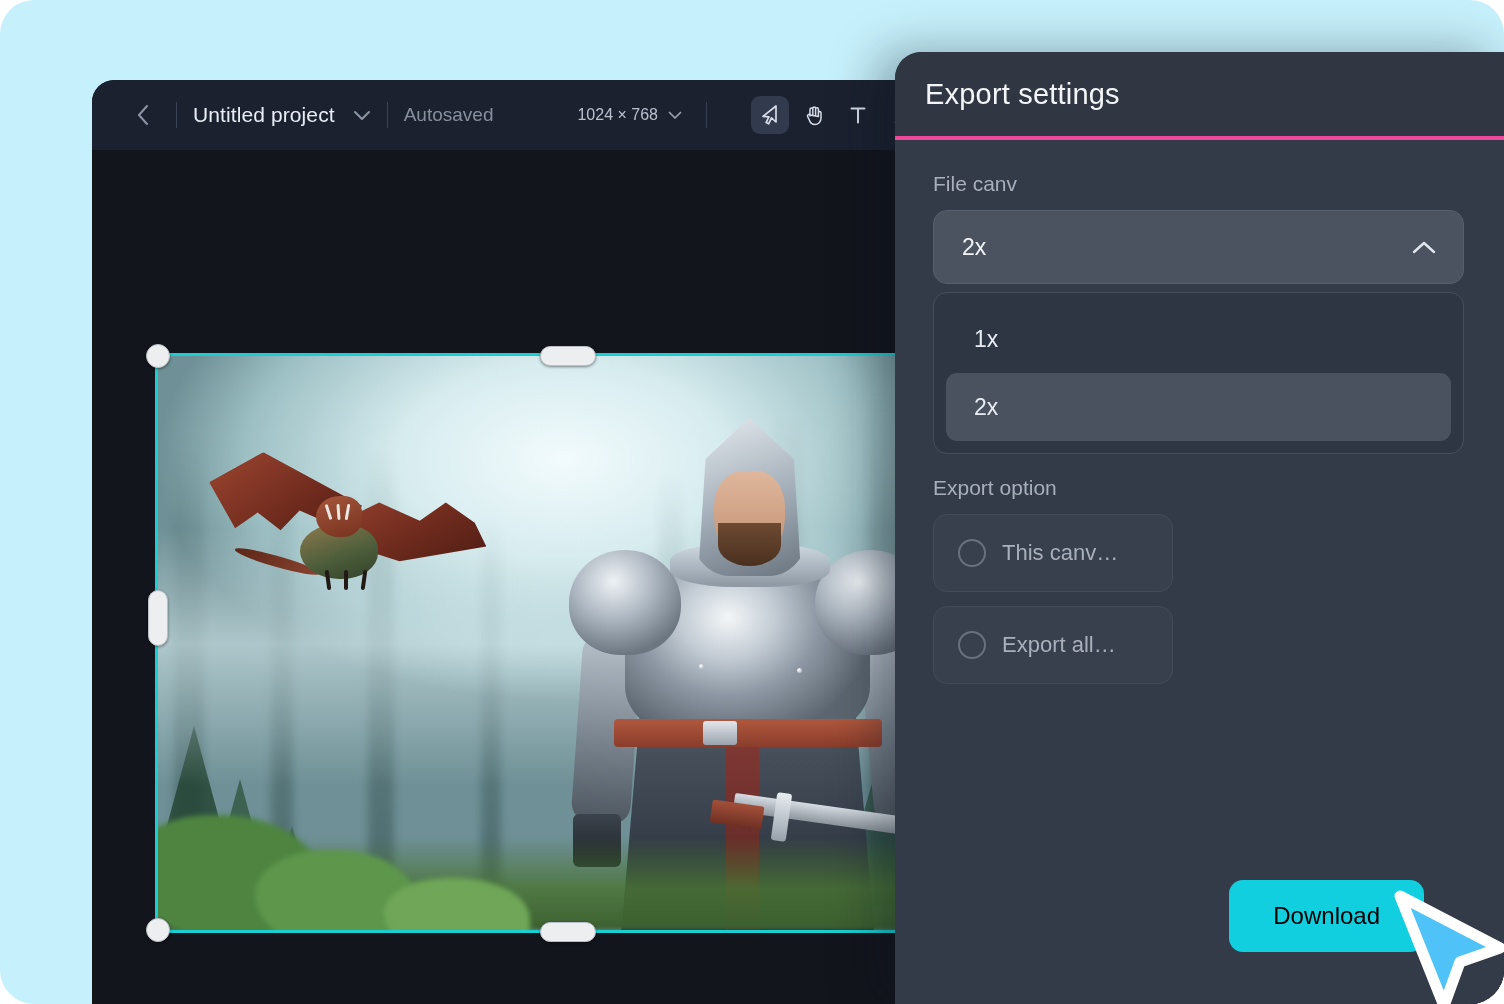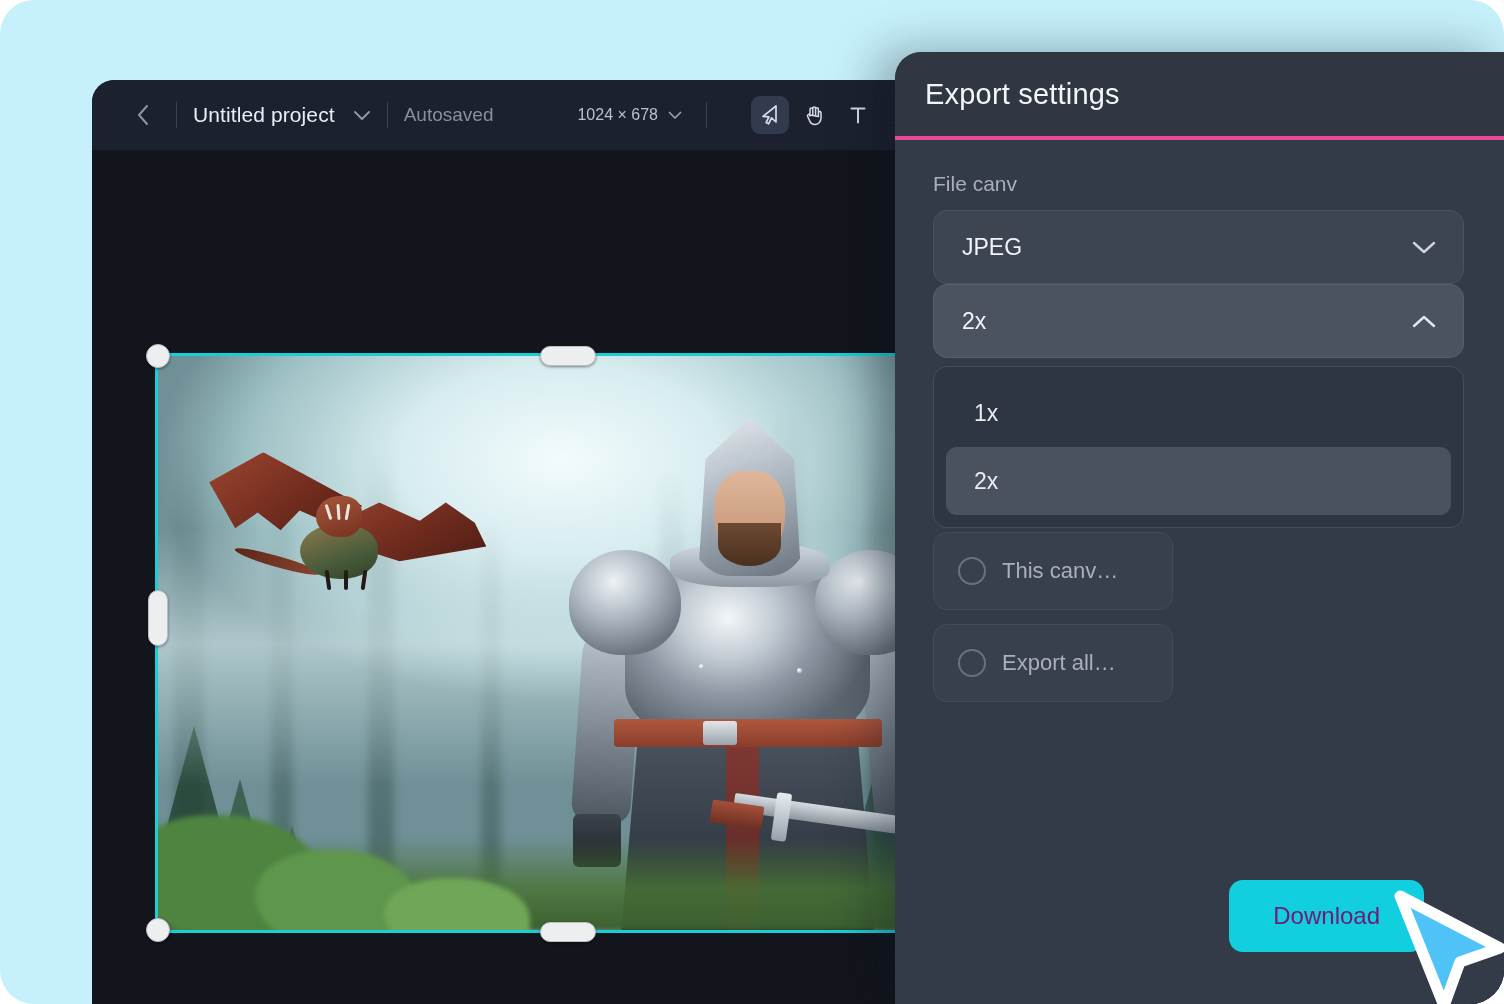--- a/index.html
+++ b/index.html
@@ -360,21 +360,21 @@
     background:#1ccfd6;
     display:flex; align-items:center; justify-content:center;
   }
   .opt-pill .txt { color:#a9b0bc; font-size:22px; white-space:nowrap; }
   .opt-pill.checked .txt { color:#f3f5f8; }
 
   #download-btn {
     position:absolute;
     right:80px; bottom:52px;
     background:#12cfe0;
-    color:#701a75;
+    color:#000000;
     font-size:24px;
     border:none;
     border-radius:14px;
     padding:0 44px;
     height:72px;
     cursor:pointer;
     display:flex; align-items:center; justify-content:center;
   }
 
   #cursor {
@@ -407,21 +407,21 @@
         <svg width="18" height="11" viewBox="0 0 18 11" fill="none">
           <path d="M2 2 L9 9 L16 2" stroke="#8d94a6" stroke-width="2" stroke-linecap="round" stroke-linejoin="round"></path>
         </svg>
       </div>
 
       <div class="tb-div"></div>
 
       <div class="tb-autosaved">Autosaved</div>
 
       <div class="tb-dims">
-        <span>1024 × 678</span>
+        <span>1024 × 768</span>
         <svg width="14" height="9" viewBox="0 0 14 9" fill="none">
           <path d="M1.5 1.5 L7 7 L12.5 1.5" stroke="#9aa1b1" stroke-width="1.7" stroke-linecap="round" stroke-linejoin="round"></path>
         </svg>
       </div>
 
       <div class="tb-div" style="margin-left:24px;"></div>
 
       <div class="tb-tools">
 
         <div class="tool active">
@@ -536,48 +536,41 @@
   <div id="export-panel">
 
     <div id="panel-header">
       <h1>Export settings</h1>
     </div>
 
     <div id="panel-body">
 
       <div class="field-label">File canv</div>
 
-      <div class="select-box">
-        <span class="val">JPEG</span>
-        <span class="chev">
-          <svg width="26" height="15" viewBox="0 0 26 15" fill="none">
-            <path d="M3 3 L13 12 L23 3" stroke="#cfd5de" stroke-width="2.4" stroke-linecap="round" stroke-linejoin="round"></path>
-          </svg>
-        </span>
-      </div>
 
 
       <div class="select-box open">
         <span class="val">2x</span>
         <span class="chev">
           <svg width="26" height="15" viewBox="0 0 26 15" fill="none">
             <path d="M3 12 L13 3 L23 12" stroke="#e2e7ee" stroke-width="2.4" stroke-linecap="round" stroke-linejoin="round"></path>
           </svg>
         </span>
       </div>
 
       <div class="dropdown">
         <div class="dd-item">
           <span>1x</span>
         </div>
         <div class="dd-item selected">
           <span>2x</span>
         </div>
       </div>
 
+      <div class="field-label" style="margin-top:22px;">Export option</div>
 
       <div class="opt-row">
         <div class="opt-pill">
           <span class="radio"></span>
           <span class="txt">This canv…</span>
         </div>
       </div>
 
       <div class="opt-row" style="margin-top:14px;">
         <div class="opt-pill">

